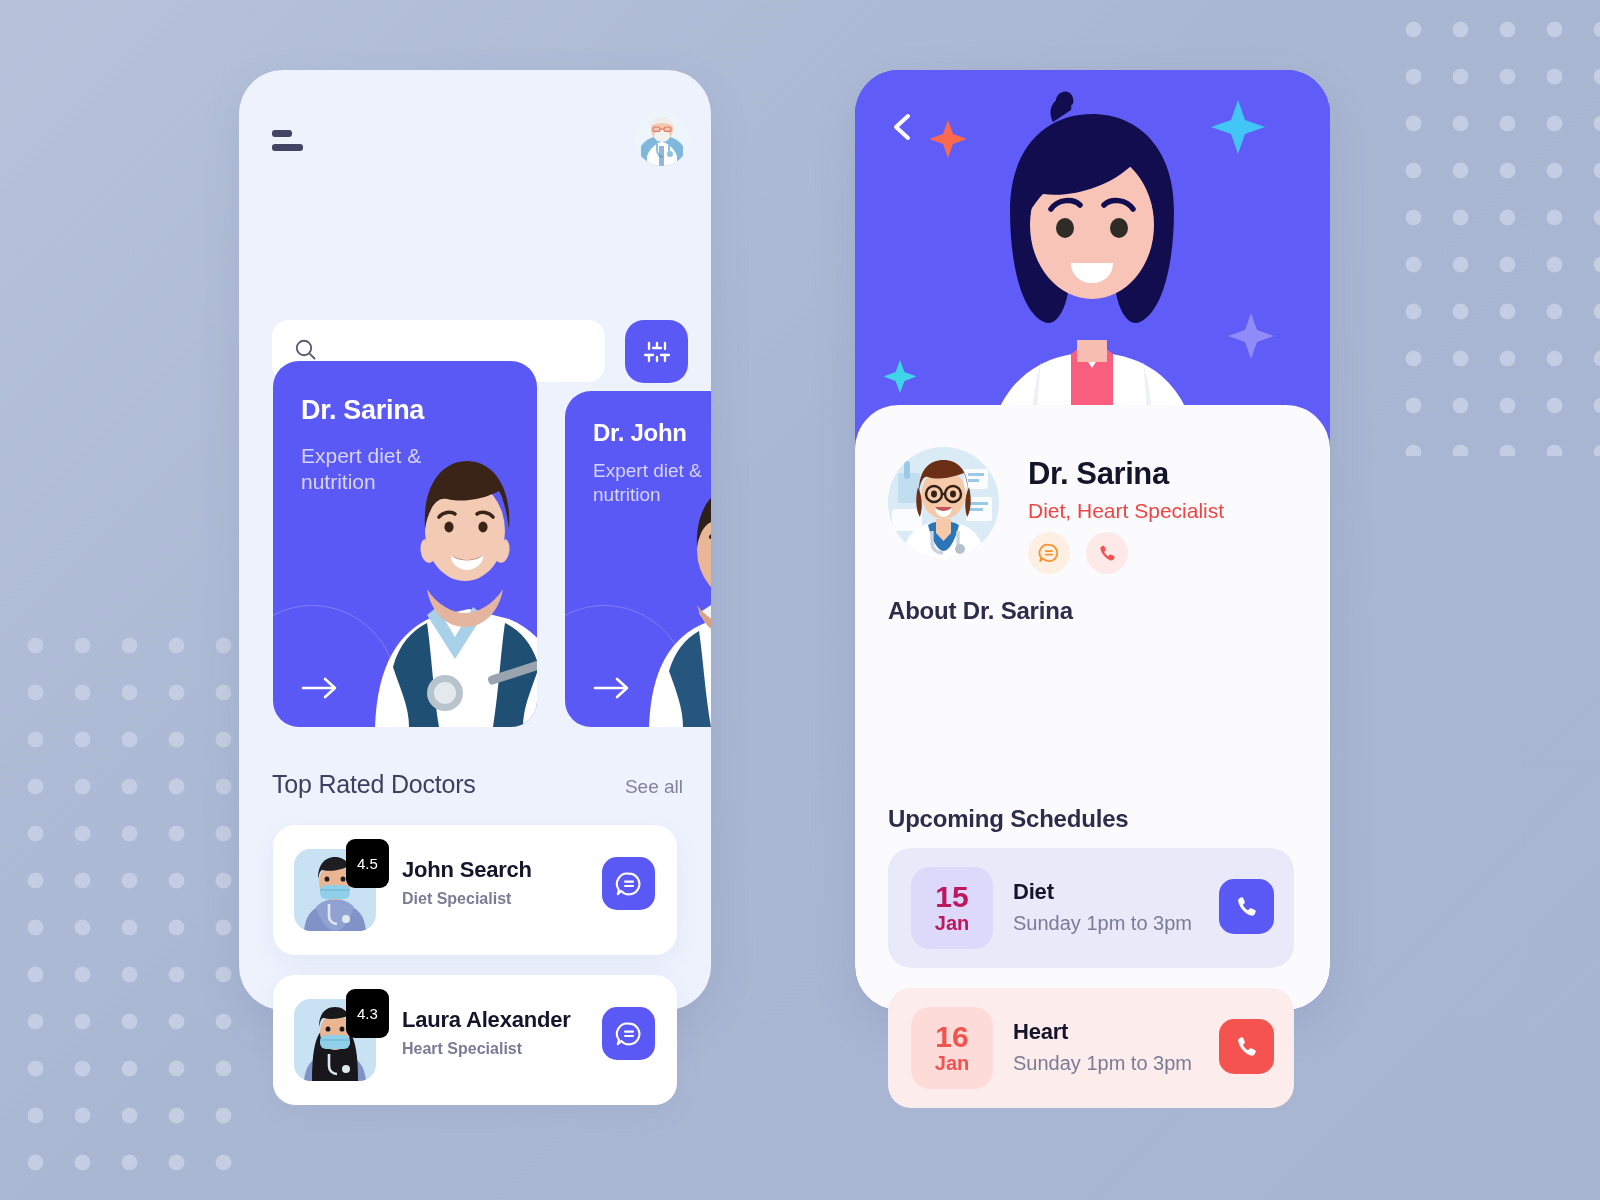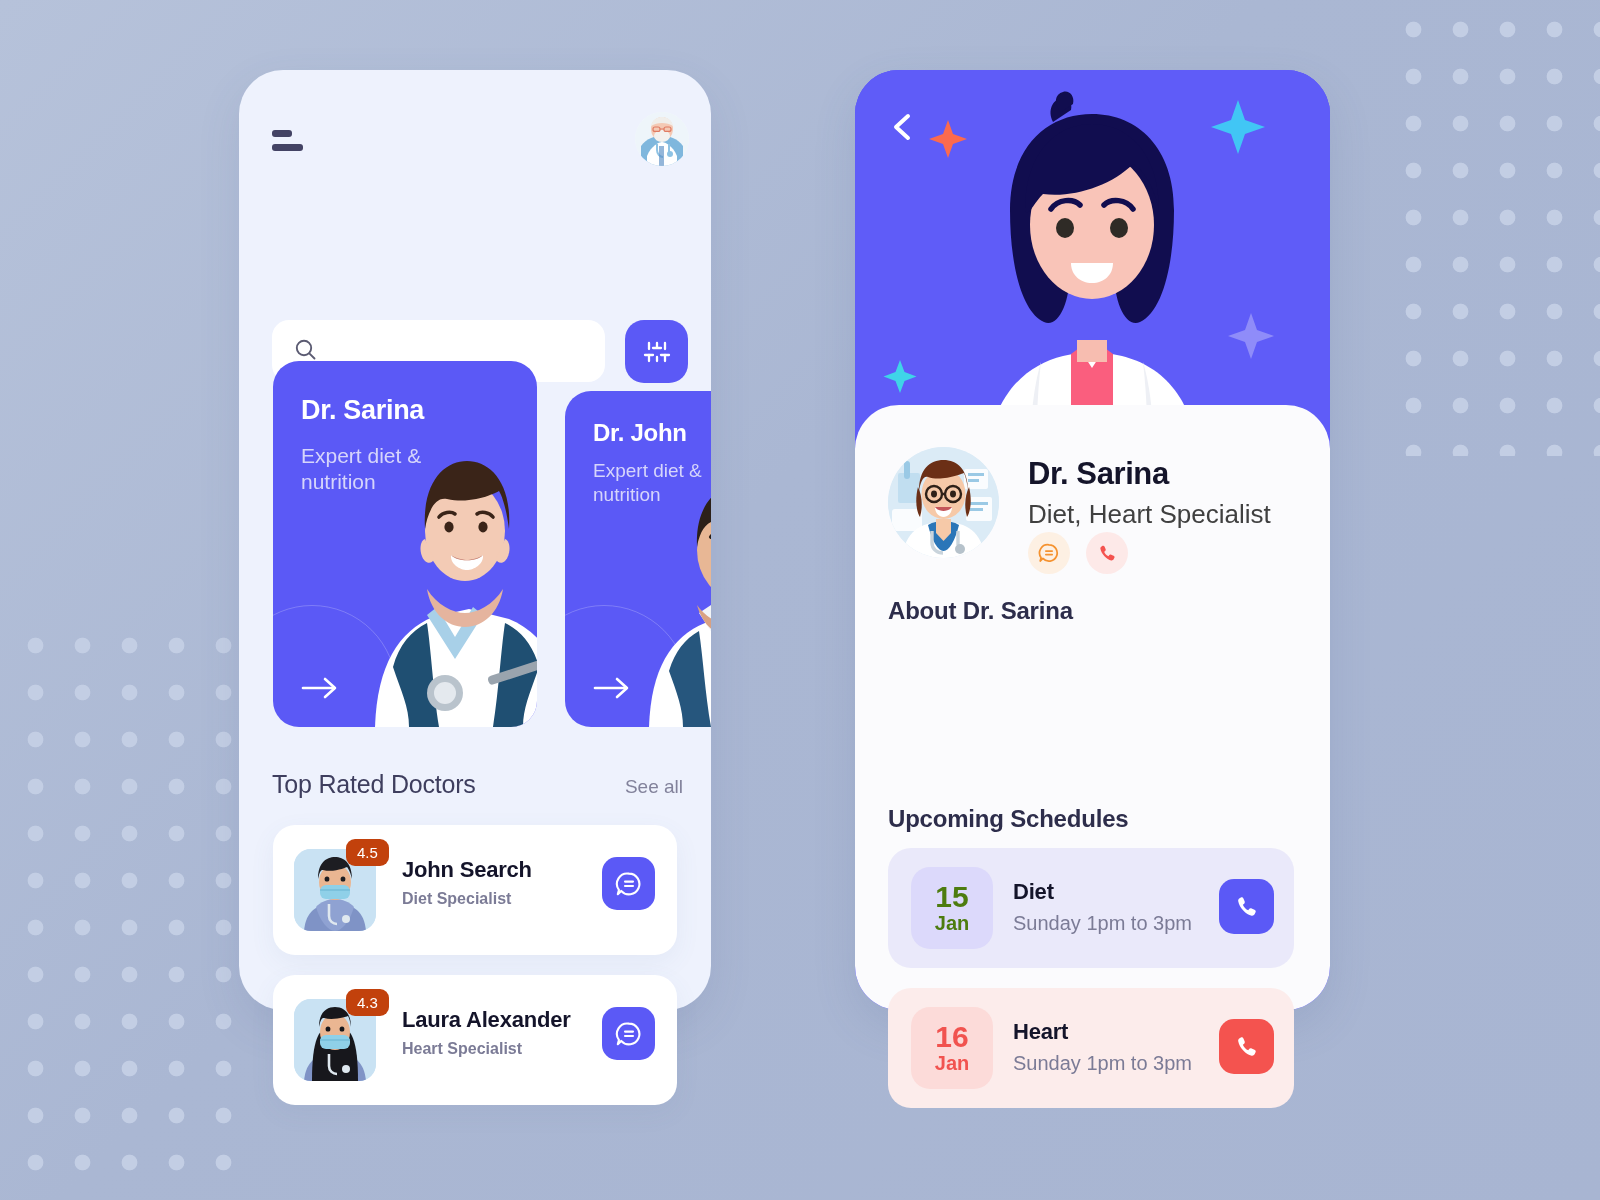--- a/index.html
+++ b/index.html
@@ -146,23 +146,23 @@
   #doccard-0 { top: 755px; }
   #doccard-1 { top: 905px; }
 
   .doc-thumb {
     position: absolute; left: 21px; top: 24px;
     width: 82px; height: 82px; border-radius: 17px;
     background: #cfe4f5; overflow: hidden;
   }
   .rating-badge {
     position: absolute; left: 73px; top: 14px;
-    background: #c2410c; color: #fff;
+    background: #000000; color: #fff;
     font-size: 15px; font-weight: 500;
-    padding: 5px 11px; border-radius: 9px;
+    padding: 16px 11px; border-radius: 9px;
     z-index: 3;
   }
   .doc-name {
     position: absolute; left: 129px; top: 32px;
     font-size: 22px; font-weight: 700; color: #14142a; letter-spacing: -0.2px;
   }
   .doc-spec {
     position: absolute; left: 129px; top: 65px;
     font-size: 16px; color: #7b7b96; font-weight: bold;
   }
@@ -203,21 +203,21 @@
     position: absolute; left: 33px; top: 42px;
     width: 111px; height: 111px; border-radius: 50%;
     overflow: hidden; background: #dcecf7;
   }
   .dr-name {
     position: absolute; left: 173px; top: 51px;
     font-size: 31px; font-weight: 700; color: #14142a; letter-spacing: -0.4px;
   }
   .dr-spec {
     position: absolute; left: 173px; top: 94px;
-    font-size: 26px; color: #404040;
+    font-size: 21px; color: #ef4444;
   }
   .action-row { position: absolute; left: 173px; top: 127px; display: flex; gap: 16px; }
   .act {
     width: 42px; height: 42px; border-radius: 50%;
     display: flex; align-items: center; justify-content: center;
     cursor: pointer;
   }
   .act.chat { background: #fdf0e3; }
   .act.call { background: #fde9e8; }
 
@@ -258,21 +258,21 @@
     position: absolute; left: 125px; top: 64px;
     font-size: 20px; color: #7b7b96;
   }
   .sched .callbtn {
     position: absolute; right: 20px; top: 31px;
     width: 55px; height: 55px; border-radius: 15px;
     display: flex; align-items: center; justify-content: center;
     cursor: pointer;
   }
   #sched-0 .datebox { background: #dcd9fb; }
-  #sched-0 .dnum, #sched-0 .dmon { color: #4d7c0f; }
+  #sched-0 .dnum, #sched-0 .dmon { color: #be185d; }
   #sched-0 .callbtn { background: #5b59f6; }
   #sched-1 .datebox { background: #fcdbd9; }
   #sched-1 .dnum, #sched-1 .dmon { color: #f1534f; }
   #sched-1 .callbtn { background: #f4534f; }
 </style>
 </head>
 <body>
 
 <div id="bg">
   <div id="dots-left" class="dotfield"></div>

